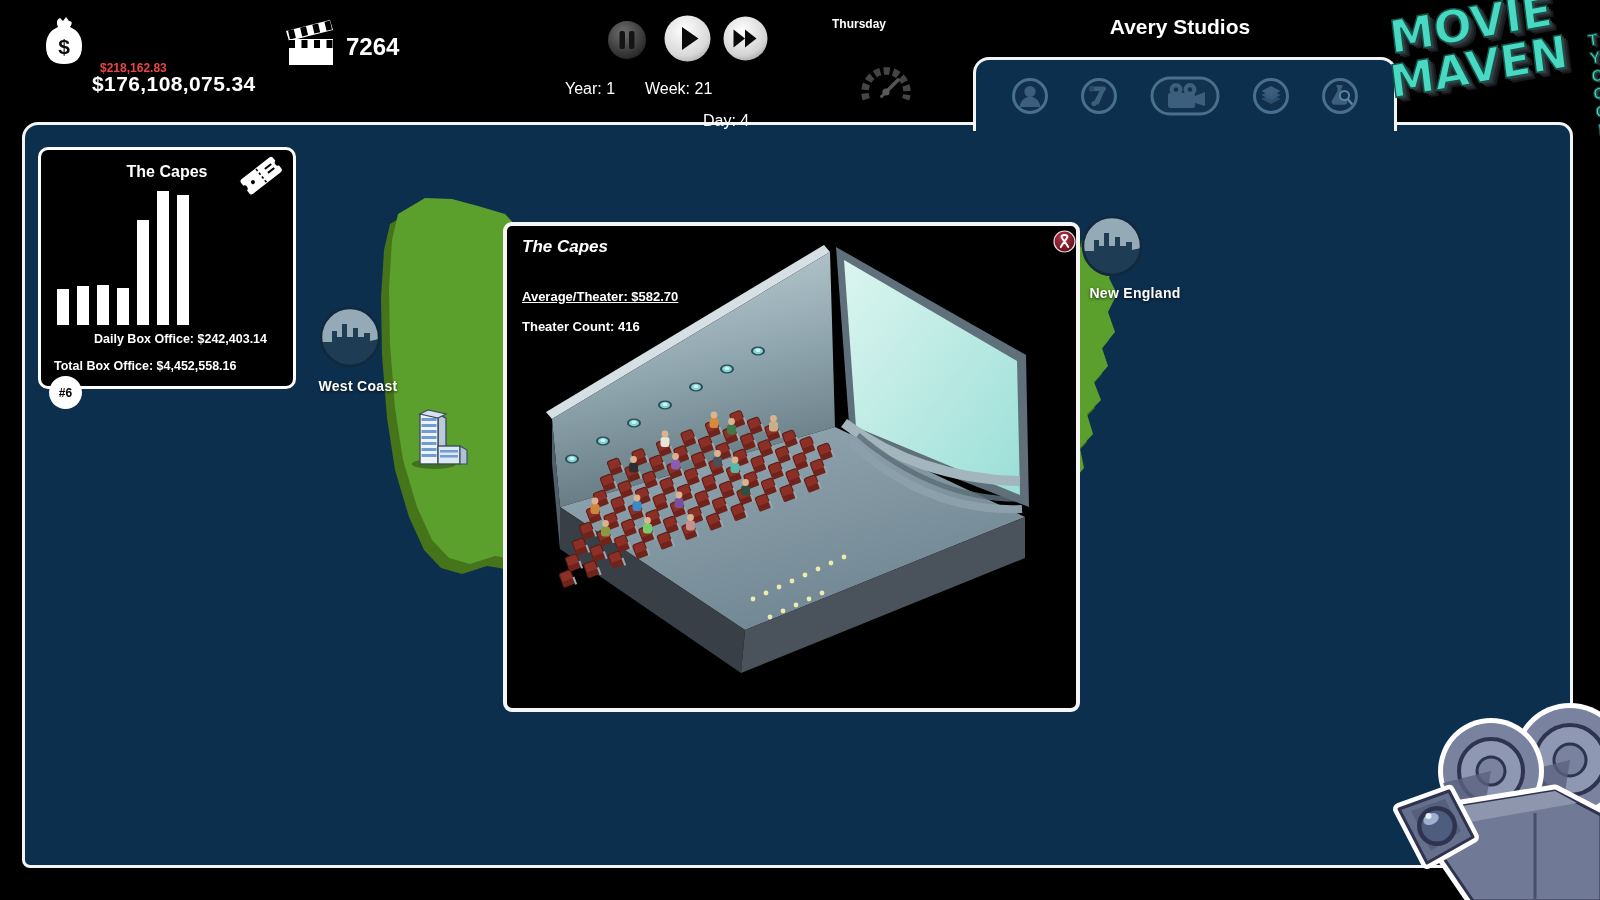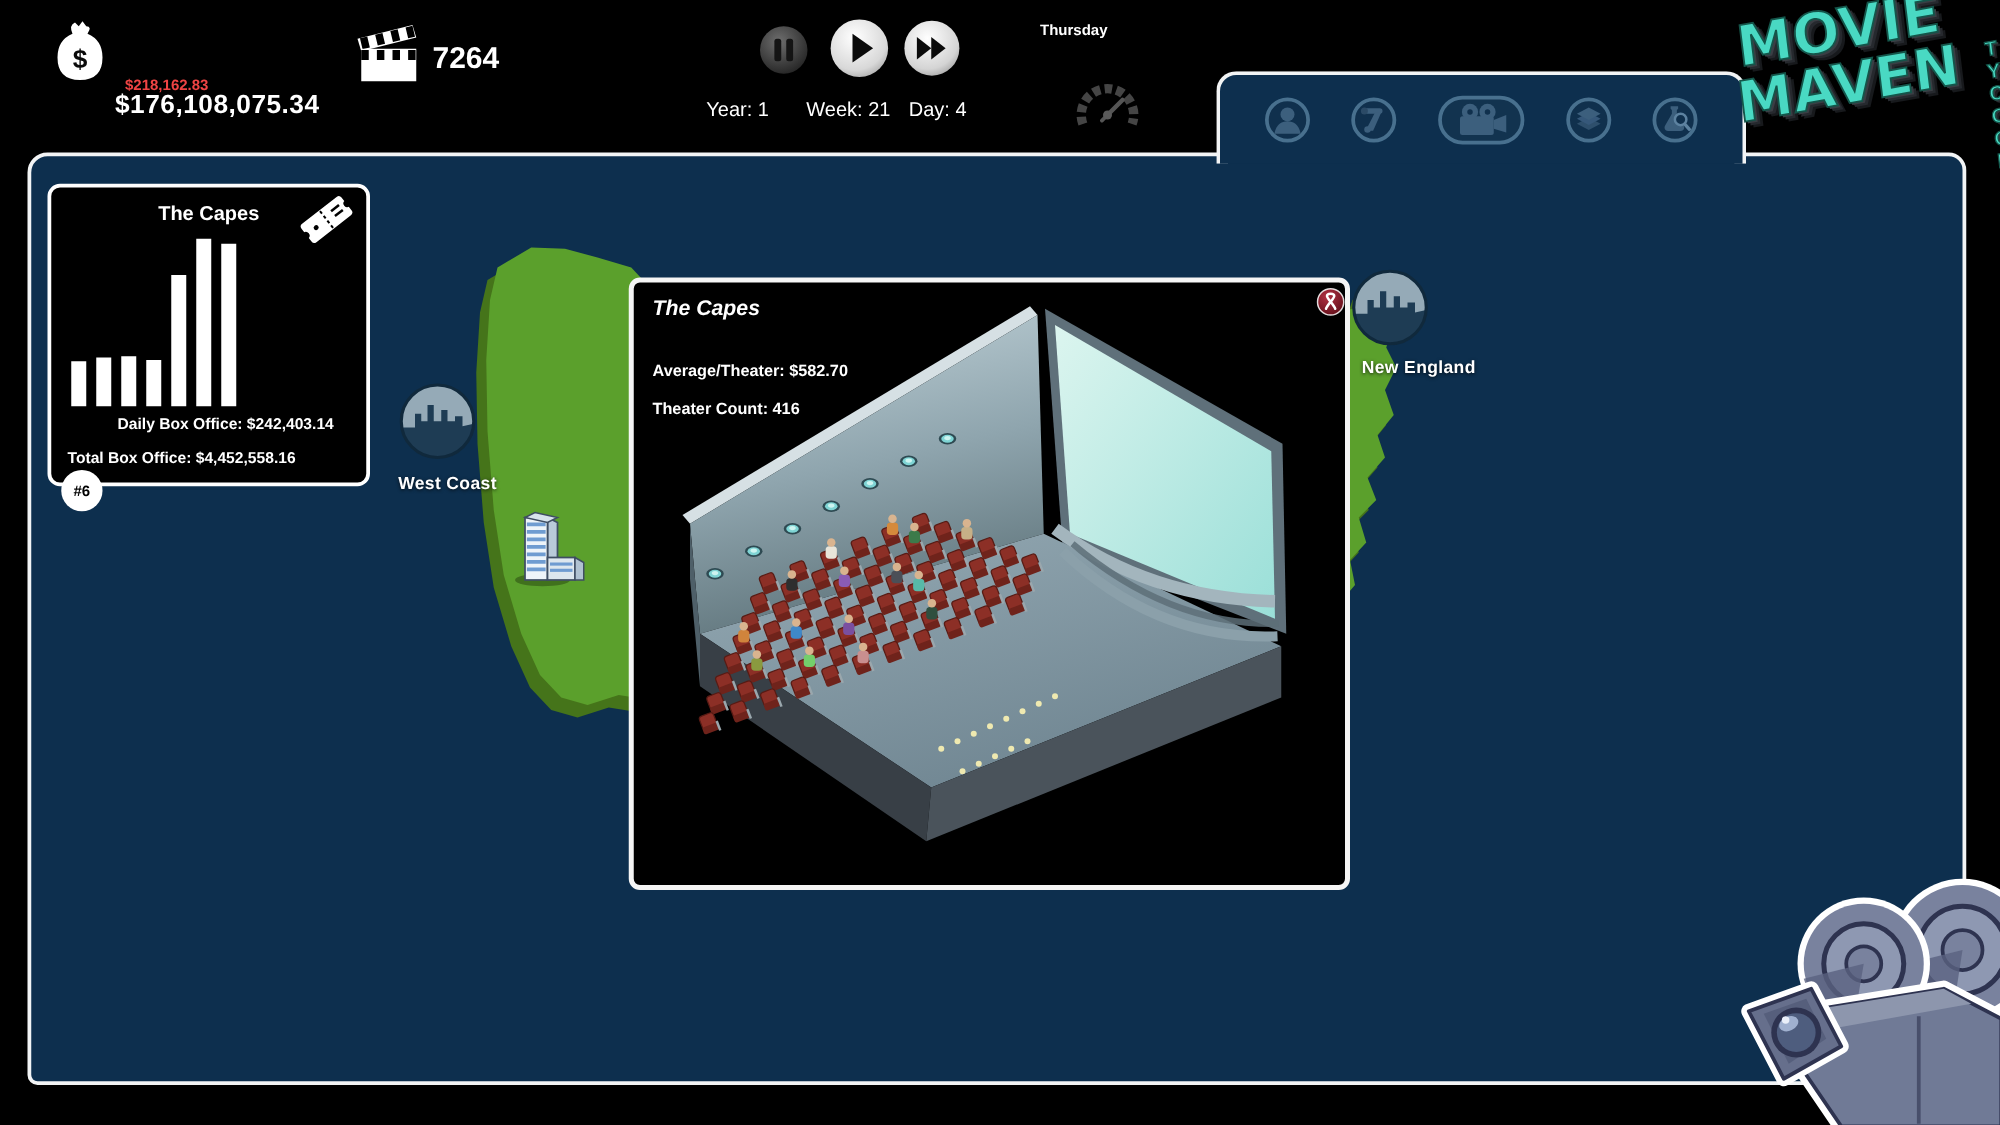--- a/index.html
+++ b/index.html
@@ -43,21 +43,21 @@
   .rank-badge{position:absolute;left:8px;top:226px;width:33px;height:33px;border-radius:50%;
               background:#fff;color:#000;font-size:12px;font-weight:bold;display:flex;
               align-items:center;justify-content:center;z-index:5;}
   .ticket{position:absolute;right:4px;top:2px;}
 
   
   .popup{left:503px;top:222px;width:577px;height:490px;background:#000;
          border:4px solid #f5f5f5;border-radius:9px;box-sizing:border-box;z-index:5;}
   .pp-title{position:absolute;left:15px;top:11px;font-size:17px;font-weight:bold;font-style:italic;}
   .pp-line{position:absolute;left:15px;font-size:13px;font-weight:bold;}
-  .pp-avg{top:63px;} .pp-count{top:93px;}
+  .pp-avg{top:63px;text-decoration:underline;} .pp-count{top:93px;}
   .pp-close{position:absolute;left:546px;top:4px;background:none;border:none;padding:0;cursor:pointer;line-height:0;}
   .theater{position:absolute;left:1px;top:1px;}
 
   
   .logo{left:1398px;top:-2px;width:206px;height:202px;z-index:8;
         transform:rotate(-7deg) skewY(-3deg);}
   .logo-line{font-family:"DejaVu Sans",sans-serif;font-size:45px;font-weight:bold;
              color:#49d9c3;line-height:44px;letter-spacing:0;
              -webkit-text-stroke:1.5px #14554a;
              text-shadow:2px 2px 0 #3a3e44,4px 4px 0 #26292e,6px 6px 0 #17191c;}
@@ -176,30 +176,31 @@
           </radialGradient>
         </defs>
       <circle cx="22.5" cy="22.5" r="22" fill="url(#gff)"></circle>
       <path d="M10.5 13.5 L22 22.5 L10.5 31.5 Z" fill="#0a0a0a"></path>
       <path d="M22 13.5 L33.5 22.5 L22 31.5 Z" fill="#0a0a0a"></path>
     </svg>
   </button>
 
   <div class="abs datebit" style="left:565px;">Year: 1</div>
   <div class="abs datebit" style="left:645px;">Week: 21</div>
-  <div class="abs datebit" style="left:727px;">Day: 4</div>
+  <div class="abs datebit" style="left:703px;margin-top:32px;">Day: 4</div>
 
   <div class="abs weekday">Thursday</div>
   <svg class="abs" style="left:856px;top:58px;" width="62" height="60">
     <path d="M10.3 41.2 A21 21 0 1 1 49.7 41.2" fill="none" stroke="#454545" stroke-width="7.5" stroke-dasharray="6 3.5"></path>
     <line x1="30" y1="34" x2="42" y2="22" stroke="#555" stroke-width="3.6" stroke-linecap="round"></line>
     <line x1="30" y1="34" x2="25.5" y2="38.5" stroke="#555" stroke-width="3" stroke-linecap="round"></line>
     <circle cx="30" cy="34" r="3.6" fill="#5a5a5a"></circle>
   </svg>
 
+  <div class="abs studio-name">Avery Studios</div>
 
   <div class="abs tabpanel">
     <button class="tabbtn">
       <svg width="40" height="40">
         <circle cx="20" cy="20" r="16.5" fill="#10304d" stroke="#48708e" stroke-width="3"></circle>
         <circle cx="20" cy="15.5" r="5.6" fill="#3c5f7d"></circle>
         <path d="M9.5 31 C11 23.5 15 21 20 21 C25 21 29 23.5 30.5 31 Z" fill="#3c5f7d"></path>
       </svg>
     </button>
     <button class="tabbtn">

